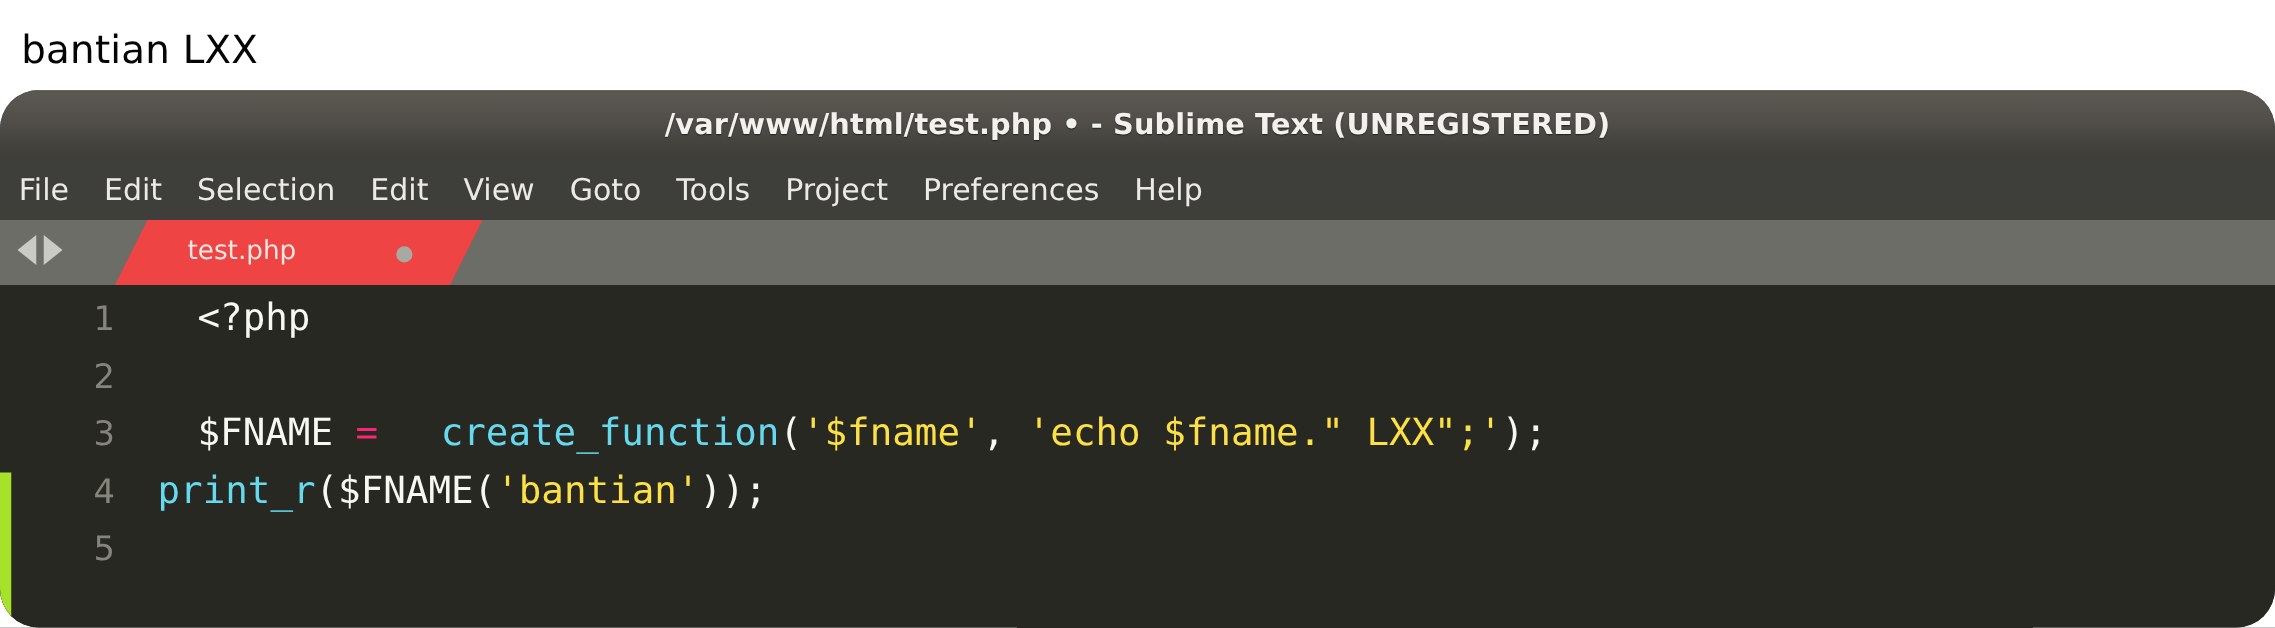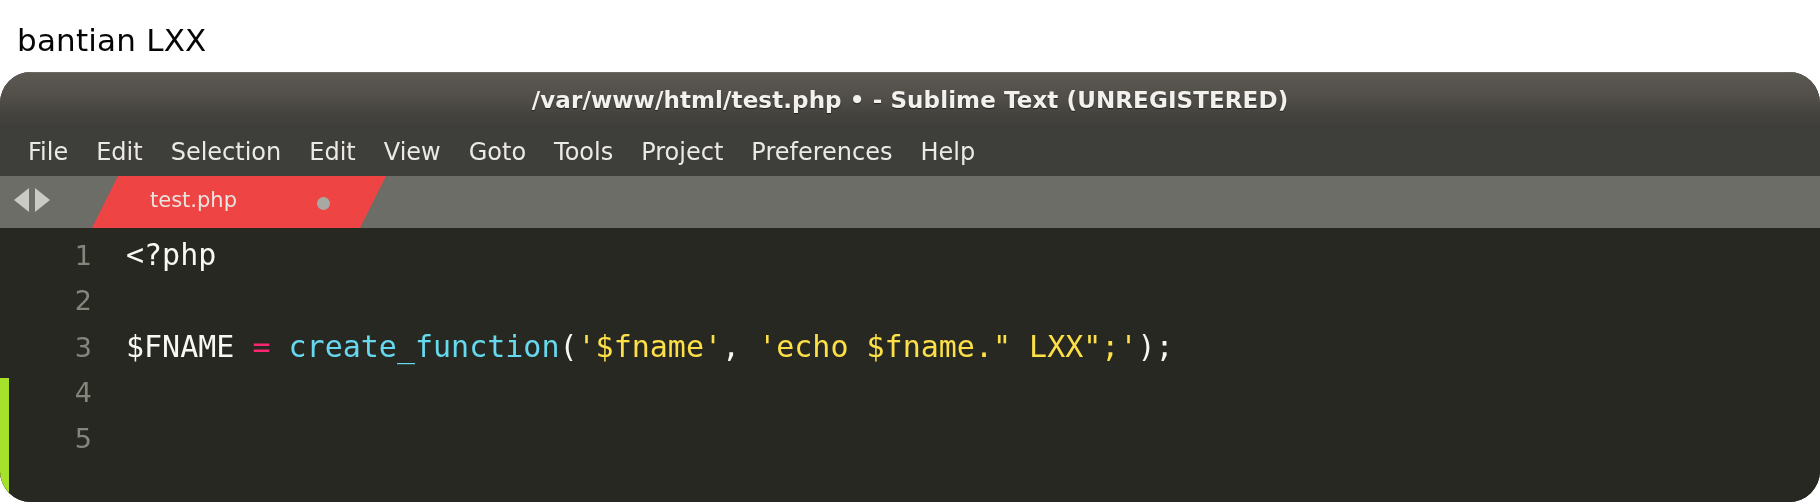--- a/index.html
+++ b/index.html
@@ -65,21 +65,21 @@
     letter-spacing: 0.1px;
   }
 
   
   #menu-bar {
     position: relative;
     height: 48px;
     background: #3e3e3a;
     display: flex;
     align-items: center;
-    padding-left: 14px;
+    padding-left: 1px;
     box-sizing: border-box;
   }
   #menu-bar .menu-item {
     font-family: "DejaVu Sans", sans-serif;
     font-size: 24px;
     color: #eceae4;
     padding: 0 14px;
     line-height: 30px;
     cursor: default;
     white-space: nowrap;
@@ -173,21 +173,21 @@
     color: #85857c;
     font-family: "DejaVu Sans", sans-serif;
     font-size: 27px;
     flex: 0 0 92px;
   }
   .code-text {
     padding-left: 34px;
     color: #f8f8f2;
   }
   
-  .tok-plain    { color: #f8f8f2; }
+  .tok-plain    { color: #f8f8f2; margin-left: 32px; }
   .tok-func     { color: #66d9ef; }
   .tok-op       { color: #f92672; }
   .tok-string   { color: #fde047; }
   .tok-punct    { color: #f8f8f2; }
 </style>
 </head>
 <body>
 
 <div id="browser-output">
   <div class="out-text">bantian LXX</div>
@@ -222,18 +222,18 @@
       <div class="dirty-dot"></div>
     </div>
   </div>
 
   <div id="editor">
     <div id="modified-bar" style="background: rgb(166, 226, 42);"></div>
     <div id="code-lines">
         <div class="code-line"><div class="gutter">1</div><div class="code-text"><span class="tok-plain">&lt;?php</span></div></div>
         <div class="code-line"><div class="gutter">2</div><div class="code-text"><span class="tok-plain"></span></div></div>
         <div class="code-line"><div class="gutter">3</div><div class="code-text"><span class="tok-plain">$FNAME </span><span class="tok-op">=</span><span class="tok-plain"> </span><span class="tok-func">create_function</span><span class="tok-punct">(</span><span class="tok-string">'$fname'</span><span class="tok-punct">, </span><span class="tok-string">'echo $fname." LXX";'</span><span class="tok-punct">);</span></div></div>
-        <div class="code-line"><div class="gutter">4</div></div>
+        <div class="code-line"><div class="gutter">4</div><div class="code-text"><span class="tok-func">print_r</span><span class="tok-punct">($FNAME(</span><span class="tok-string">'bantian'</span><span class="tok-punct">));</span></div></div>
         <div class="code-line"><div class="gutter">5</div><div class="code-text"><span class="tok-plain"></span></div></div>
       </div>
   </div>
 
 </div>
 
 </body></html>

